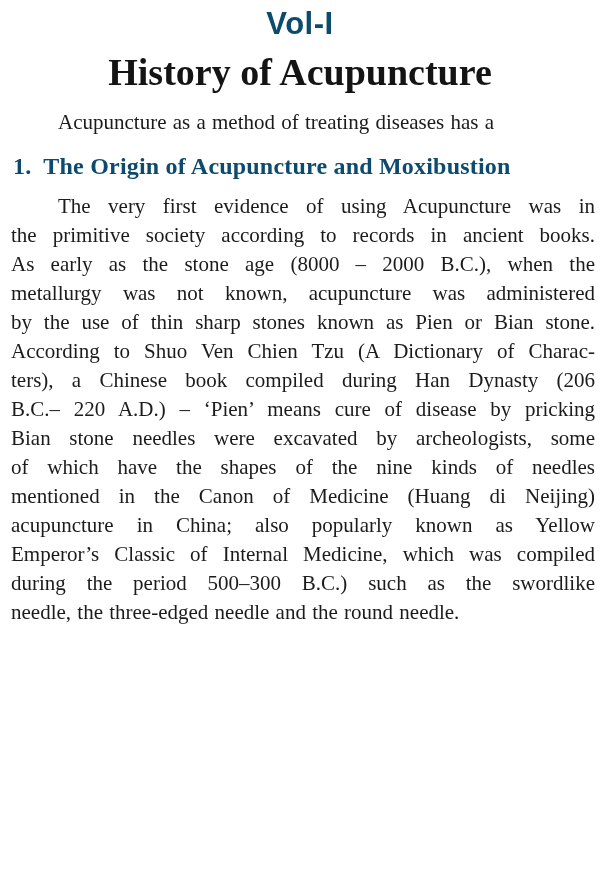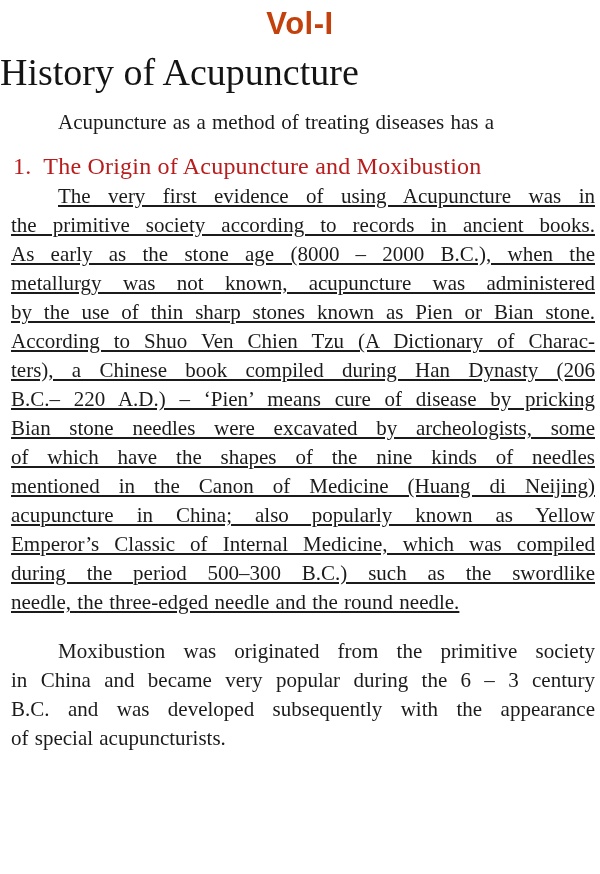--- a/index.html
+++ b/index.html
@@ -21,44 +21,45 @@
     box-sizing: border-box;
   }
   .vol {
     margin-top: 6px;
     text-align: center;
     font-family: "Liberation Sans", "DejaVu Sans", sans-serif;
     font-weight: 700;
     font-size: 31px;
     line-height: 36px;
     letter-spacing: 0.5px;
-    color: #c2410c;
+    color: #0c4a6e;
   }
   .title {
     margin: 8px 0 0 0;
-    font-weight: 400;
+    text-align: center;
+    font-weight: 700;
     font-size: 38px;
     line-height: 44px;
     color: #141414;
   }
   .para {
     margin-left: 11px;
     margin-right: 5px;
   }
   .para.intro { margin-top: 14px; }
   .heading {
     margin: 14px 0 0 13px;
-    font-weight: 400;
+    font-weight: 700;
     font-size: 24px;
     line-height: 30px;
-    color: #b91c1c;
+    color: #0c4a6e;
     letter-spacing: 0.2px;
     white-space: pre-wrap;
   }
-  .para.body1 { margin-top: 1px; text-decoration: underline; }
+  .para.body1 { margin-top: 11px; }
   .para.body2 { margin-top: 20px; }
   .line {
     font-size: 21px;
     line-height: 29px;
     text-align: justify;
     text-align-last: justify;
     word-spacing: 1px;
     white-space: normal;
   }
   .para .line:first-child { text-indent: 47px; }
@@ -89,19 +90,13 @@
       <div class="line">B.C.– 220 A.D.) – ‘Pien’ means cure of disease by pricking</div>
       <div class="line">Bian stone needles were excavated by archeologists, some</div>
       <div class="line">of which have the shapes of the nine kinds of needles</div>
       <div class="line">mentioned in the Canon of Medicine (Huang di Neijing)</div>
       <div class="line">acupuncture in China; also popularly known as Yellow</div>
       <div class="line">Emperor’s Classic of Internal Medicine, which was compiled</div>
       <div class="line">during the period 500–300 B.C.) such as the swordlike</div>
       <div class="line">needle, the three-edged needle and the round needle.</div>
     </div>
 
-  <div class="para body2">
-      <div class="line">Moxibustion was originated from the primitive society</div>
-      <div class="line">in China and became very popular during the 6 – 3 century</div>
-      <div class="line">B.C. and was developed subsequently with the appearance</div>
-      <div class="line">of special acupuncturists.</div>
-    </div>
 </div>
 
 </body></html>

